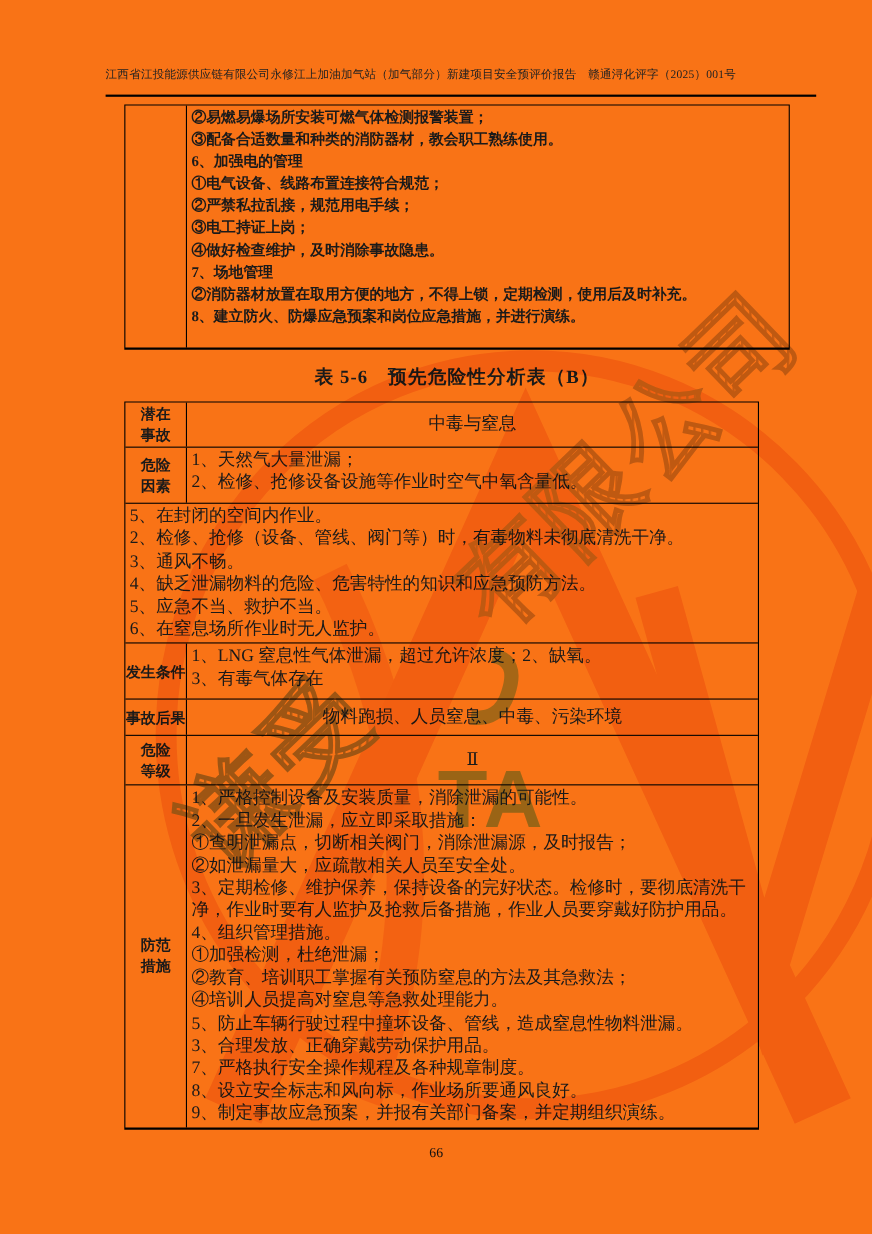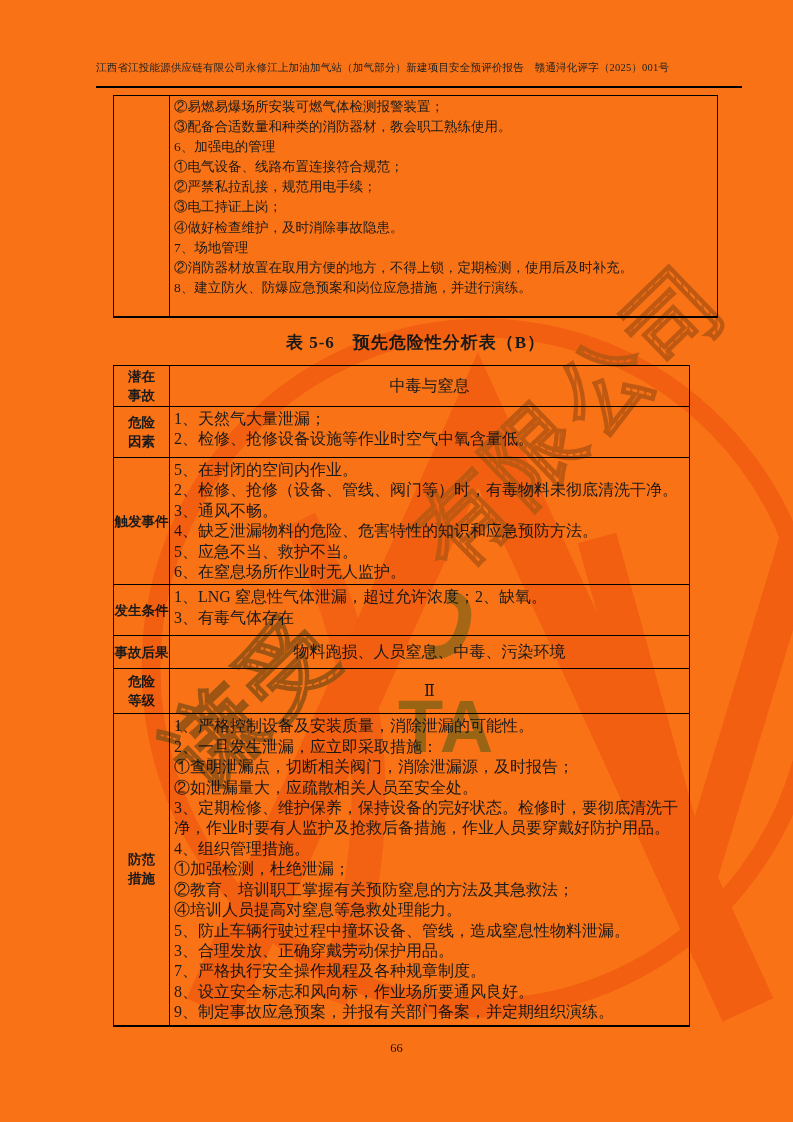--- a/index.html
+++ b/index.html
@@ -15,21 +15,21 @@
   }
   .header-rule{
     position:absolute;top:86px;left:96px;width:646px;height:2px;background:#000;
   }
   
   .cont-table{
     position:absolute;top:95px;left:113px;width:605px;height:223px;
     border:1px solid #000;border-bottom-width:2px;display:flex;box-sizing:border-box;
   }
   .cont-label-col{width:55px;border-right:1px solid #000;}
-  .cont-content{flex:1;padding:1px 4px;}
+  .cont-content{flex:1;padding:1px 4px;font-weight:bold;}
   .cont-content .cline{font-size:13.5px;line-height:20.1px;white-space:nowrap;}
   
   .table-title{
     position:absolute;top:331px;left:113px;width:605px;text-align:center;
     font-size:17px;font-weight:bold;letter-spacing:1px;
   }
   
   .main-table{
     position:absolute;top:365px;left:113px;width:577px;
     border:1px solid #000;border-bottom-width:2px;box-sizing:border-box;
@@ -95,23 +95,20 @@
         <div class="tlabel">
           <span>危险</span>
           <span>因素</span>
         </div>
         <div class="tcontent">
           <div class="cline">1、天然气大量泄漏；</div>
           <div class="cline">2、检修、抢修设备设施等作业时空气中氧含量低。</div>
         </div>
       </div>
       <div class="trow" style="min-height: 124px;">
-        <div class="tlabel">
-          <span>触发事件</span>
-        </div>
         <div class="tcontent">
           <div class="cline">5、在封闭的空间内作业。</div>
           <div class="cline">2、检修、抢修（设备、管线、阀门等）时，有毒物料未彻底清洗干净。</div>
           <div class="cline">3、通风不畅。</div>
           <div class="cline">4、缺乏泄漏物料的危险、危害特性的知识和应急预防方法。</div>
           <div class="cline">5、应急不当、救护不当。</div>
           <div class="cline">6、在窒息场所作业时无人监护。</div>
         </div>
       </div>
       <div class="trow" style="min-height: 50px;">

